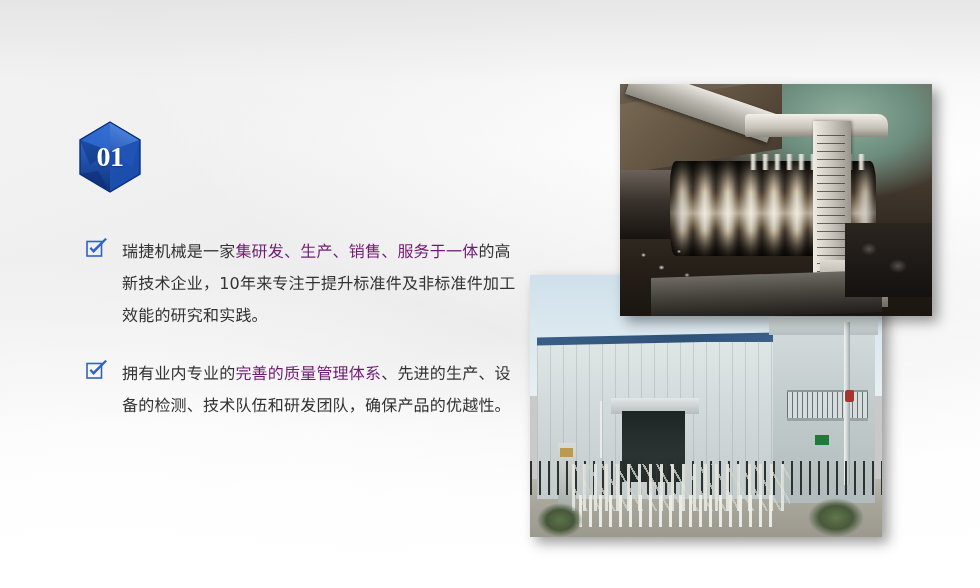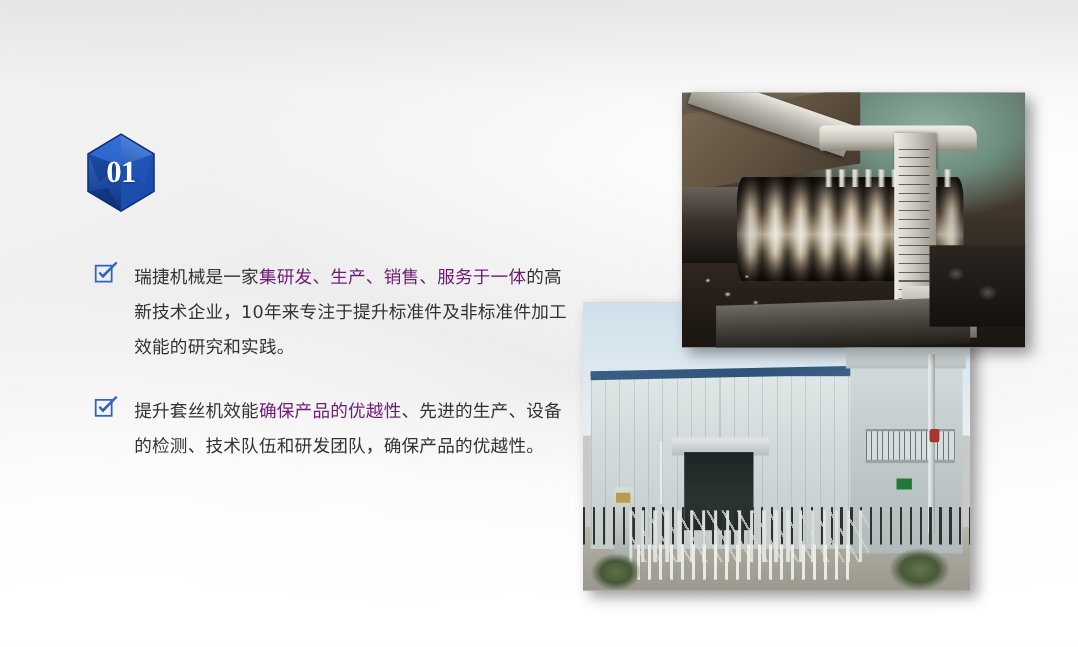--- a/index.html
+++ b/index.html
@@ -469,21 +469,21 @@
       </div>
 
       <div class="bullet">
         <span class="check-icon">
           <svg viewBox="0 0 22 20" xmlns="http://www.w3.org/2000/svg">
             <rect x="1" y="3.5" width="14.5" height="14.5" fill="none" stroke="#2f63c4" stroke-width="1.6"></rect>
             <path d="M3.5 10.5 L7.6 15 L21 1.2 L19.2 0 L7.4 11.6 L5.2 9.0 Z" fill="#2f63c4"></path>
           </svg>
         </span>
         <div class="bullet-text">
-          <span>提升套丝机效能</span><span class="hl">确保产品的优越性</span><span>、先进的生产、设备的检测、技术队伍和研发团队，确保产品的优越性。</span>
+          <span>拥有业内专业的</span><span class="hl">完善的质量管理体系</span><span>、先进的生产、设备的检测、技术队伍和研发团队，确保产品的优越性。</span>
         </div>
       </div>
 
     </div>
   </div>
 
   <div class="photo photo-bottom">
     <div class="scene">
       <div class="fac-sky"></div>
       <div class="fac-ground"></div>

